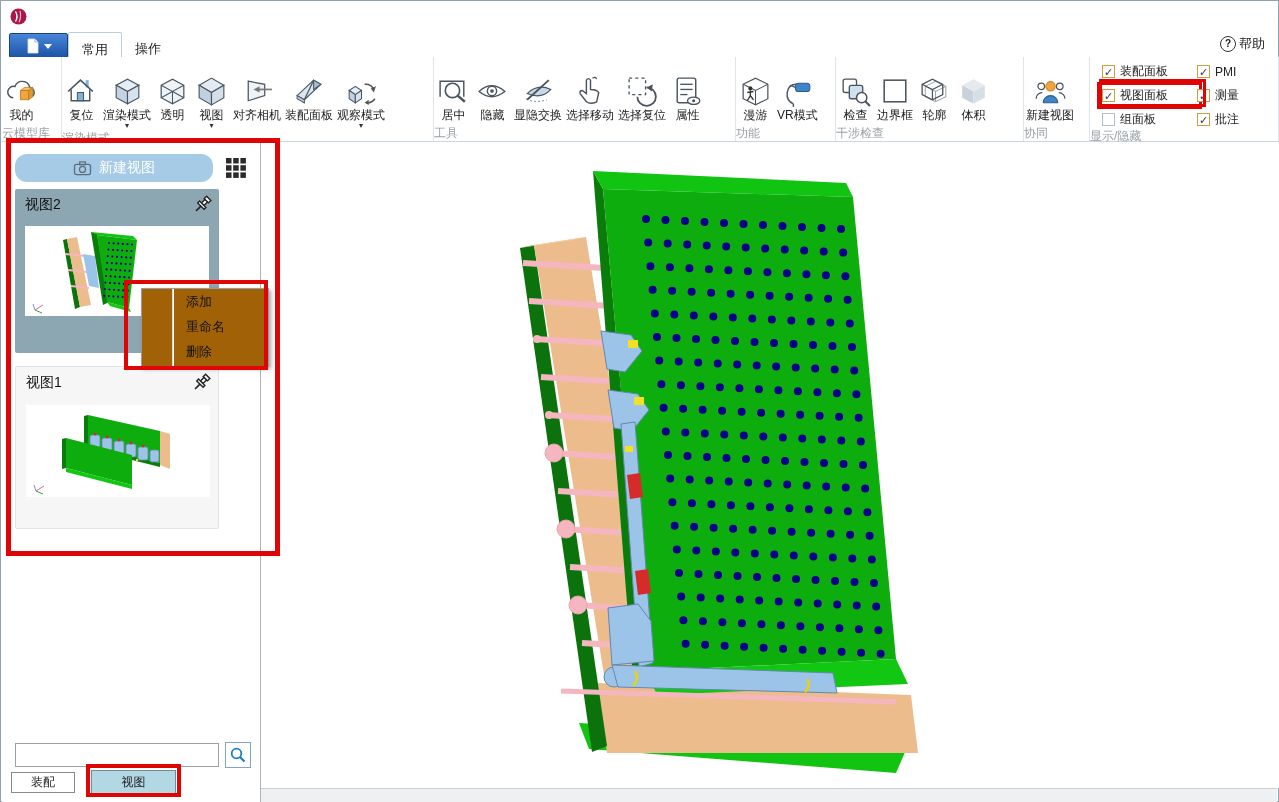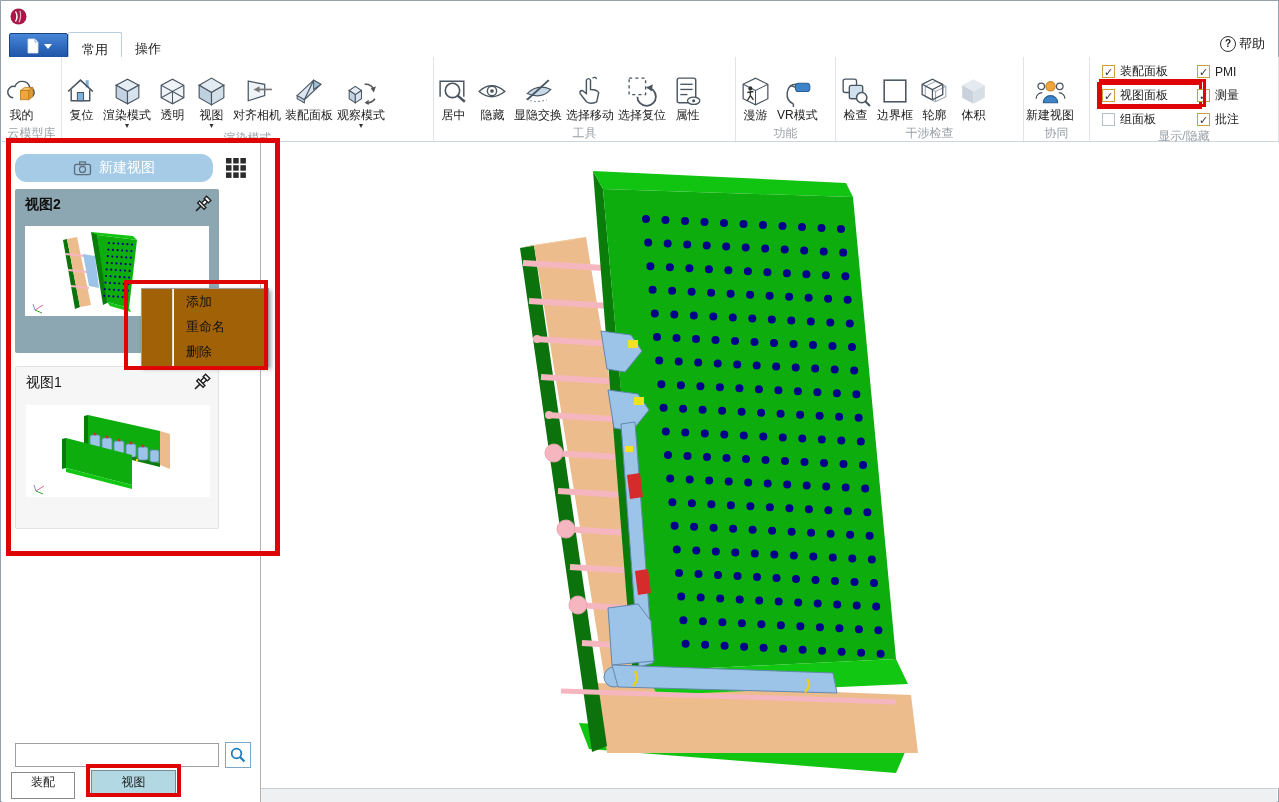--- a/index.html
+++ b/index.html
@@ -15,48 +15,48 @@
            background:linear-gradient(#4886d8,#1d54a8);display:flex;align-items:center;justify-content:center;gap:4px;cursor:pointer;}
   .tab{position:absolute;top:1px;height:25px;line-height:25px;font-size:13px;color:#222;padding:4px 13px;cursor:pointer;}
   .tab.active{background:#fff;border:1px solid #b9cfdd;border-bottom:1px solid #fff;border-radius:2px 2px 0 0;}
   .helpbox{position:absolute;right:12px;top:3px;height:20px;display:flex;align-items:center;gap:3px;font-size:13px;color:#222;cursor:pointer;}
   .helpcirc{width:14px;height:14px;border:1.4px solid #333;border-radius:50%;font-size:10px;line-height:14px;text-align:center;font-weight:bold;}
   
   .ribbon{position:absolute;left:1px;top:56px;width:1277px;height:85px;background:#fff;display:flex;
           border-bottom:1px solid #ccd6de;box-sizing:border-box;}
   .rgroup{display:flex;flex-direction:column;border-right:1px solid #dfe5ea;box-sizing:border-box;}
   .g-items{flex:1;display:flex;justify-content:flex-start;align-items:flex-start;padding-top:16px;}
-  .g-label{height:16px;text-align:center;font-size:12px;color:#9aa0a6;}
+  .g-label{height:16px;font-size:12px;color:#9aa0a6;}
   .rbtn{display:flex;flex-direction:column;align-items:center;font-size:12px;color:#222;line-height:13px;cursor:pointer;padding:1px 2px;}
   .rbtn svg{width:35px;height:35px;}
   .caret{font-size:8px;color:#333;line-height:7px;}
   .cbgrid{display:grid;grid-template-columns:95px 62px;row-gap:7px;padding:6px 0 0 12px;}
   .cb{display:flex;align-items:center;gap:5px;font-size:12px;color:#222;cursor:pointer;position:relative;}
   .cbbox{width:13px;height:13px;border:1px solid #c9a13b;background:#fff;font-size:11px;line-height:12px;
          text-align:center;color:#333;font-weight:bold;box-sizing:border-box;}
   .cbbox.empty{border-color:#b4c0c9;}
   .cb.hl{outline:3px solid #e00505;outline-offset:2px;}
   
   .sidebar{position:absolute;left:1px;top:141px;width:259px;height:660px;background:#fff;
            border-right:1px solid #b2b2b2;box-sizing:border-box;}
   .newview{position:absolute;left:13px;top:12px;width:198px;height:28px;background:#a5cbe7;border-radius:12px;
            display:flex;align-items:center;justify-content:center;gap:7px;color:#fff;font-size:14px;cursor:pointer;}
   .gridicon{position:absolute;left:223px;top:15px;width:22px;height:22px;cursor:pointer;}
   .vcard{position:absolute;left:13px;width:204px;border-radius:2px;cursor:pointer;}
   .vcard .vname{position:absolute;left:10px;top:7px;font-size:14px;color:#111;}
   .vcard .pin{position:absolute;right:6px;top:5px;width:22px;height:22px;cursor:pointer;}
   .thumb{position:absolute;left:10px;background:#fff;}
-  .card2{top:47px;height:164px;background:#8ca7b2;font-weight:bold;}
+  .card2{top:47px;height:164px;background:#8ca7b2;}
   .card1{top:224px;height:163px;background:#f6f6f6;border:1px solid #e2e2e2;box-sizing:border-box;}
   .searchrow input{position:absolute;left:13px;top:601px;width:204px;height:24px;border:1px solid #a0a0a0;
            box-sizing:border-box;font-size:13px;padding:2px 6px;}
   .searchbtn{position:absolute;left:223px;top:600px;width:26px;height:26px;border:1px solid #7da7c4;background:#fff;
            display:flex;align-items:center;justify-content:center;cursor:pointer;box-sizing:border-box;}
   .btab{position:absolute;font-size:12px;color:#222;text-align:center;cursor:pointer;box-sizing:border-box;}
-  .btab.assembly{left:9px;top:630px;width:64px;height:27px;line-height:19px;background:#fff;border:1px solid #8a8a8a;}
+  .btab.assembly{left:9px;top:630px;width:64px;height:21px;line-height:19px;background:#fff;border:1px solid #8a8a8a;}
   .btab.view{left:89px;top:628px;width:85px;height:24px;line-height:22px;background:#b2d8e4;border:1px solid #7a8a92;}
   
   .ctxmenu{position:absolute;left:140px;top:287px;width:126px;height:77px;background:#a16207;border:1px solid #9b9b9b;
            box-shadow:2px 2px 4px rgba(0,0,0,.35);z-index:6;}
   .ctxmenu::before{content:"";position:absolute;left:30px;top:0;bottom:0;width:1px;background:#dcdcdc;box-shadow:1px 0 0 #fff;}
   .ctxmenu .mi{height:25px;line-height:25px;padding-left:44px;font-size:13px;color:#111;cursor:pointer;}
   
   .canvas{position:absolute;left:261px;top:141px;width:1017px;height:646px;background:#fff;}
   .statusbar{position:absolute;left:260px;right:1px;top:787px;height:14px;background:#eef0f2;border-top:1px solid #c9ced2;}
   

